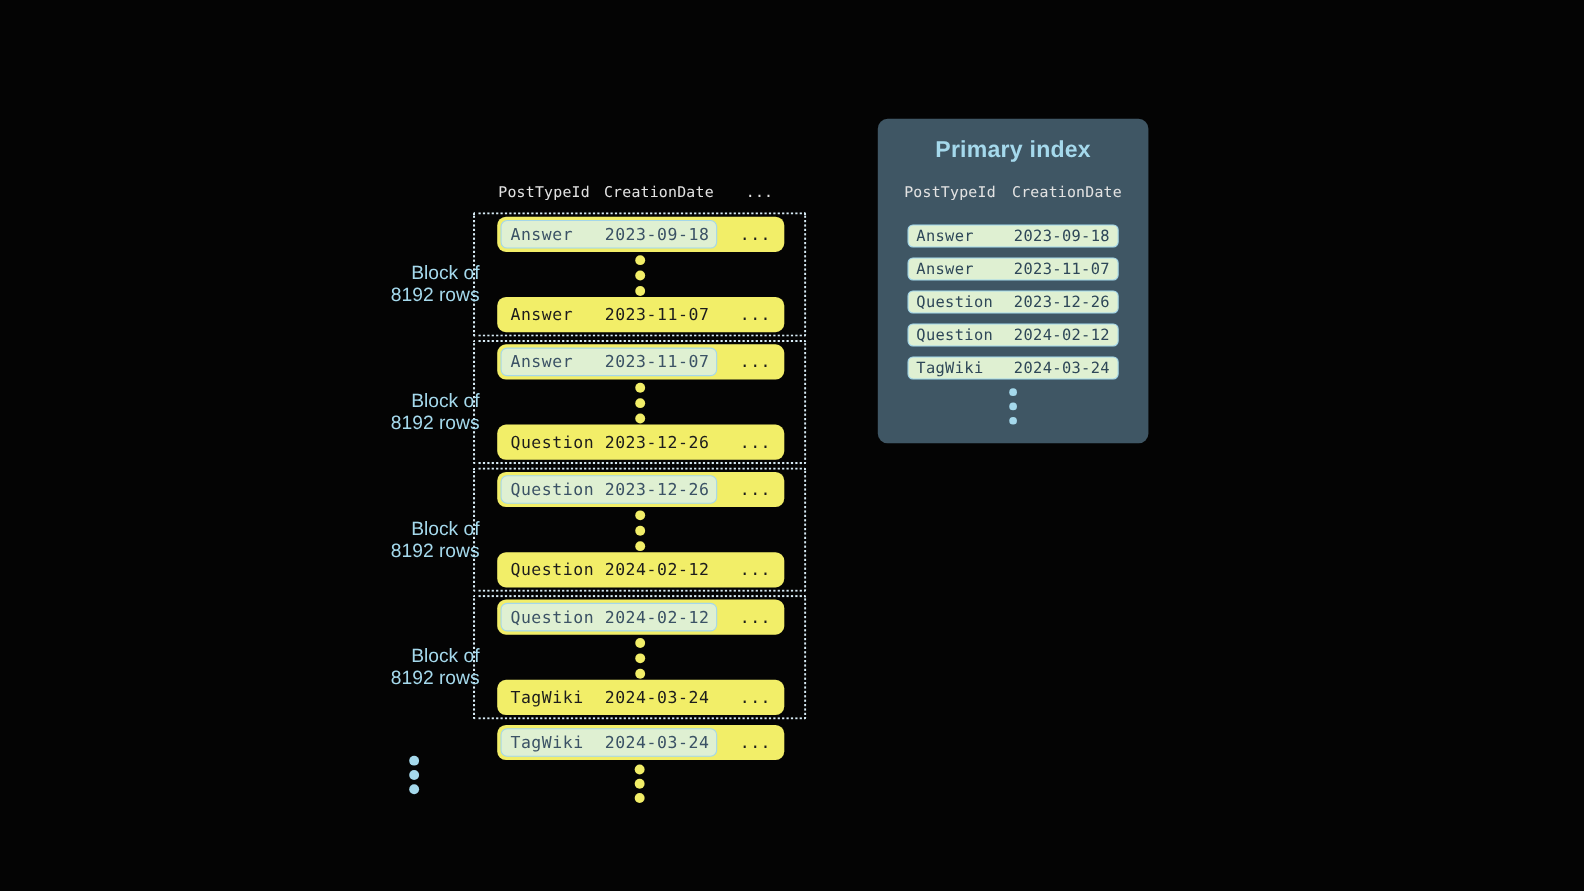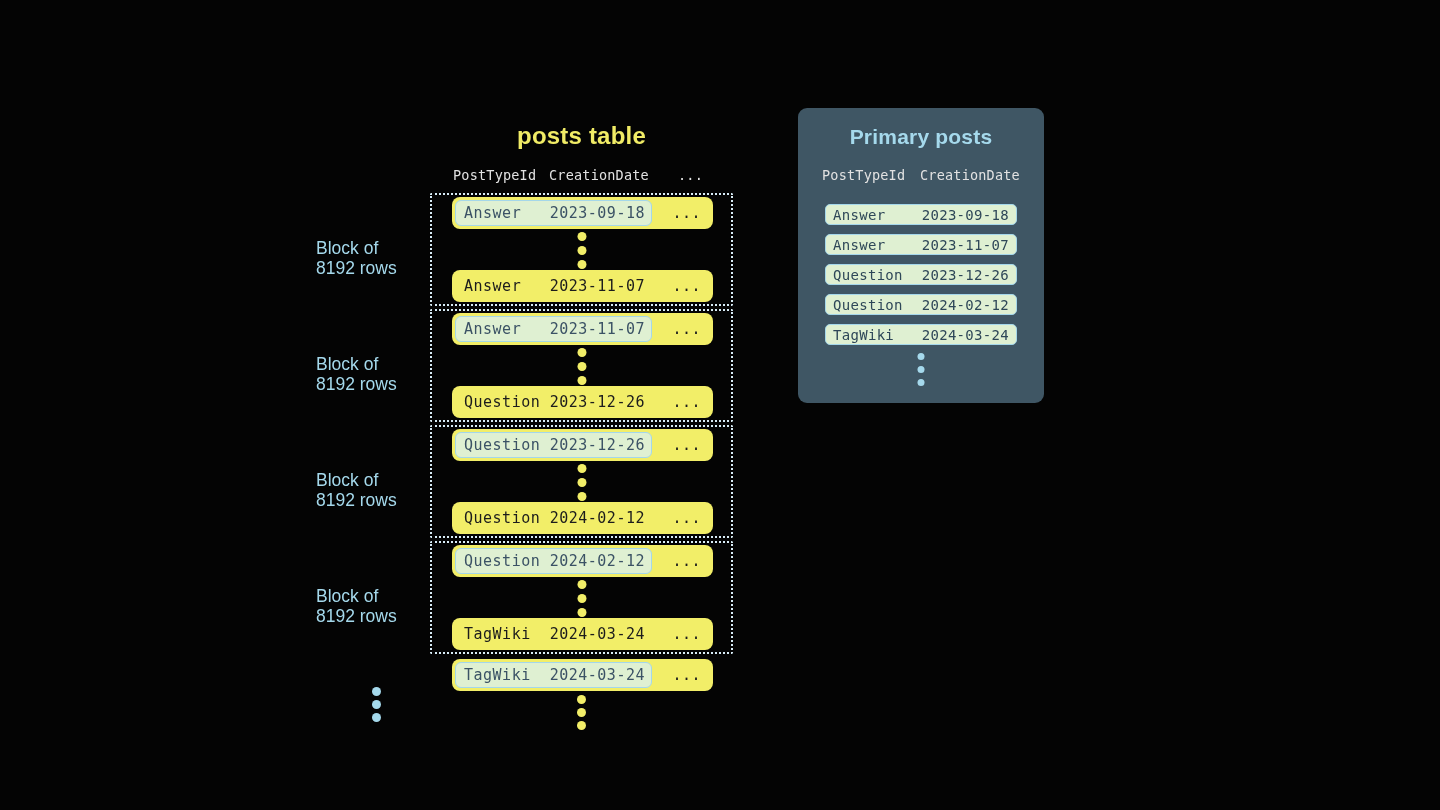--- a/index.html
+++ b/index.html
@@ -66,21 +66,21 @@
   .wrap.hl { background: var(--highlight-mint); border-color: var(--highlight-border); }
   .cell { position: absolute; top: 50%; transform: translateY(-50%);
           font-size: 15px; font-weight: normal; letter-spacing: 0.5px; color: var(--dark-text); }
   .wrap .ct { left: 8px; }
   .wrap .cd { right: 6px; }
   .wrap.hl .ct, .wrap.hl .cd { color: var(--slate-text); }
   .row .cm { right: 12px; color: var(--dark-text); }
 
   
   .blabel {
-    position: absolute; left: 316px; width: 120px; text-align: left;
+    position: absolute; left: 316px; width: 120px; text-align: right;
     color: var(--accent-blue); font-size: 17.5px; line-height: 20px; font-weight: 400;
   }
 
   
   .vdots { position: absolute; }
   .vdots i { display: block; border-radius: 50%; }
   .vdots.yellow i { background: var(--row-yellow); }
   .vdots.blue i { background: var(--accent-blue); }
   .block .vdots { left: 50%; transform: translateX(-50%); top: 37px; }
   .block .vdots i, .canvas > .vdots i { width: 9px; height: 9px; margin-bottom: 5px; }
@@ -119,21 +119,20 @@
   .irow.r3 { top: 186px; }
   .irow.r4 { top: 216px; }
   .panel .vdots { left: 50%; transform: translateX(-50%); top: 245px; }
   .panel .vdots i { width: 7px; height: 7px; margin-bottom: 6px; }
 </style>
 </head>
 <body>
 
 <div class="canvas">
 
-  <div class="posts-title">posts table</div>
 
   <div class="posts-headers mono">
     <span class="h1">PostTypeId</span>
     <span class="h2">CreationDate</span>
     <span class="h3">...</span>
   </div>
 
   <div class="block" style="top:193px">
     <div class="row first mono">
       <span class="wrap hl">
@@ -250,21 +249,21 @@
       <i></i>
       <i></i>
     </div>
   <div class="vdots blue bottom-left">
       <i></i>
       <i></i>
       <i></i>
     </div>
 
   <div class="panel">
-    <div class="panel-title">Primary posts</div>
+    <div class="panel-title">Primary index</div>
     <div class="panel-headers mono">
       <span class="h1">PostTypeId</span>
       <span class="h2">CreationDate</span>
     </div>
     <div class="irow r0 mono">
       <span class="cell ct">Answer</span>
       <span class="cell cd">2023-09-18</span>
     </div>
     <div class="irow r1 mono">
       <span class="cell ct">Answer</span>

